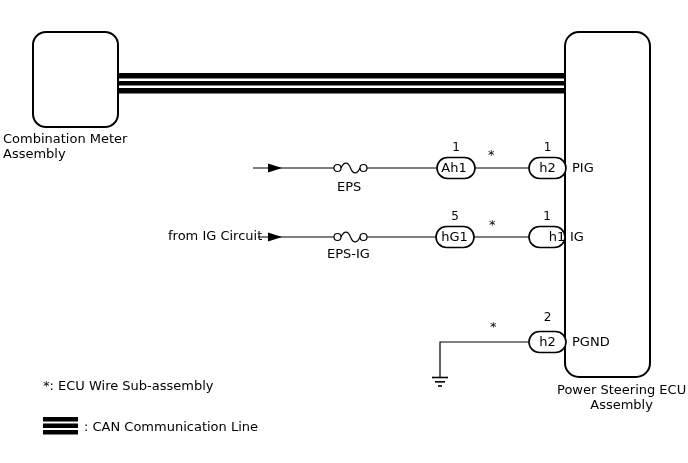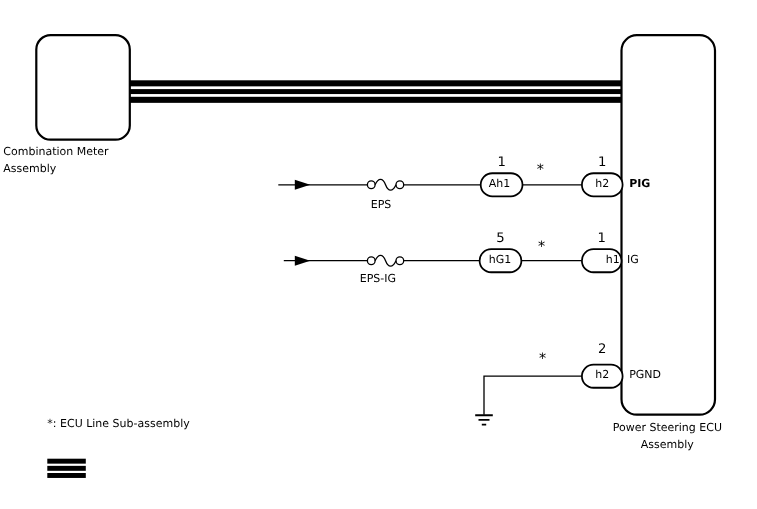--- a/index.html
+++ b/index.html
@@ -3,21 +3,21 @@
 <meta charset="utf-8">
 <style>
   html,body{margin:0;padding:0;background:#fff;}
   #stage{
     position:relative;width:688px;height:463px;background:#ffffff;
     font-family:"DejaVu Sans","Liberation Sans",sans-serif;
     color:#000;overflow:hidden;
   }
   #gfx{position:absolute;left:0;top:0;}
   .txt{
-    position:absolute;font-size:10px;line-height:15px;white-space:pre-line;
+    position:absolute;font-size:13px;line-height:15px;white-space:pre-line;
   }
   .ctr{text-align:center;}
   .pin{font-size:12px;}
   .star{font-size:13px;}
 </style>
 </head>
 <body>
 
 <div id="stage">
 
@@ -79,30 +79,32 @@
 Assembly</span>
   <span class="txt" style="left:557px;top:382px;text-align:center;">Power Steering ECU
 Assembly</span>
 
   <span class="txt" style="left:337px;top:179px;">EPS</span>
   <span class="txt ctr pin" style="left:437px;top:140px;width:38px;">1</span>
   <span class="txt ctr" style="left:439px;top:160px;width:30px;">Ah1</span>
   <span class="txt star" style="left:488px;top:147px;">*</span>
   <span class="txt ctr pin" style="left:529px;top:140px;width:37px;">1</span>
   <span class="txt ctr" style="left:529px;top:160px;width:37px;">h2</span>
-  <span class="txt" style="left:572px;top:160px;font-weight:bold;">PIG</span>
+  <span class="txt" style="left:572px;top:160px;">PIG</span>
 
+  <span class="txt" style="left:168px;top:228px;">from IG Circuit</span>
   <span class="txt" style="left:327px;top:246px;">EPS-IG</span>
   <span class="txt ctr pin" style="left:436px;top:209px;width:38px;">5</span>
   <span class="txt ctr" style="left:436px;top:229px;width:37px;">hG1</span>
   <span class="txt star" style="left:489px;top:217px;">*</span>
   <span class="txt ctr pin" style="left:529px;top:209px;width:36px;">1</span>
   <span class="txt ctr" style="left:529px;top:229px;width:56px;">h1</span>
   <span class="txt" style="left:570px;top:229px;">IG</span>
 
   <span class="txt star" style="left:490px;top:319px;">*</span>
   <span class="txt ctr pin" style="left:529px;top:310px;width:37px;">2</span>
   <span class="txt ctr" style="left:529px;top:334px;width:37px;">h2</span>
   <span class="txt" style="left:572px;top:334px;text-align:center;">PGND</span>
 
-  <span class="txt" style="left:43px;top:378px;">*: ECU Line Sub-assembly</span>
+  <span class="txt" style="left:43px;top:378px;">*: ECU Wire Sub-assembly</span>
+  <span class="txt" style="left:84px;top:419px;">: CAN Communication Line</span>
 
 </div>
 
 </body></html>

